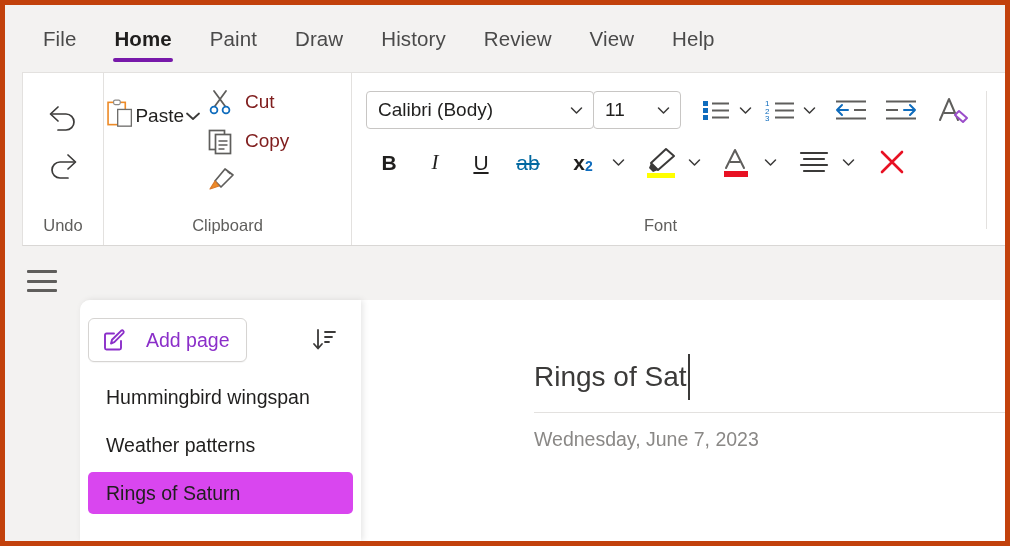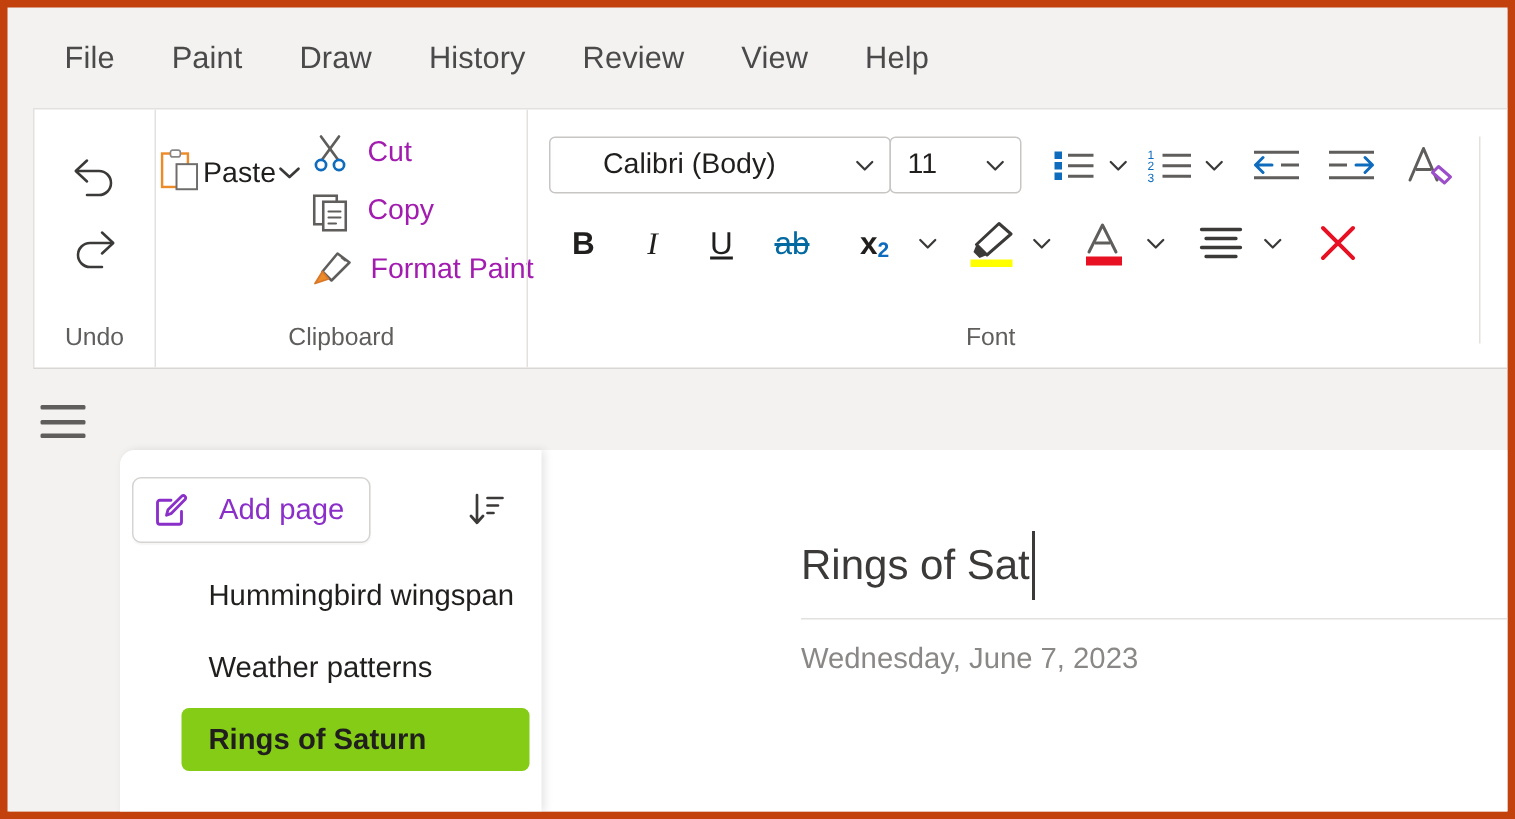--- a/index.html
+++ b/index.html
@@ -146,21 +146,21 @@
   .clip-item {
     display: flex;
     align-items: center;
     gap: 11px;
     cursor: pointer;
     padding: 1px 4px;
     border-radius: 3px;
   }
   .clip-item span.lbl {
     font-size: 19px;
-    color: #a21caf;
+    color: #7f1d1d;
     white-space: nowrap;
   }
 
   
   .g-font { width: 618px; }
   .g-font .group-body {
     flex-direction: column;
     align-items: flex-start;
     justify-content: flex-start;
     padding: 18px 0 0 14px;
@@ -184,21 +184,21 @@
     overflow: hidden;
   }
   .combo .val {
     font-size: 19px;
     color: #201f1e;
     padding-left: 11px;
     white-space: nowrap;
   }
   .combo .spacer { flex: 1; }
   .combo .cv { padding: 0 9px 0 6px; color: #3b3a39; display: flex; align-items: center;}
-  .combo-fontname { width: 228px; padding-left: 24px; }
+  .combo-fontname { width: 228px; }
   .combo-fontsize { width: 88px; margin-left: -1px;}
 
   .tool {
     display: flex;
     align-items: center;
     justify-content: center;
     cursor: pointer;
     border-radius: 3px;
     height: 38px;
     min-width: 34px;
@@ -289,36 +289,36 @@
     white-space: nowrap;
   }
   .sort-btn {
     margin-left: auto;
     margin-right: 6px;
     width: 34px; height: 34px;
     display:flex; align-items:center; justify-content:center;
     cursor: pointer;
     border-radius: 3px;
   }
-  .page-items { padding: 14px 8px 0 8px; margin-left: 33px; }
+  .page-items { padding: 14px 8px 0 8px; }
   .page-item {
     display: flex;
     align-items: center;
     height: 42px;
     padding: 0 18px;
     border-radius: 5px;
     font-size: 19.5px;
     color: #201f1e;
     cursor: pointer;
     margin-bottom: 6px;
     white-space: nowrap;
   }
   .page-item.selected {
-    background: #84cc16;
-    font-weight: bold;
+    background: #d946ef;
+    font-weight: normal;
   }
 
   
   .note {
     position: absolute;
     top: 54px;
     left: 454px;
     right: 0;
   }
   .note-title {
@@ -359,20 +359,23 @@
   }
 </style>
 </head>
 <body>
 
 <div id="app">
 
   <div class="tabbar">
     <div class="tab">
         <span>File</span>
+      </div>
+    <div class="tab active">
+        <span>Home</span>
       </div>
     <div class="tab">
         <span>Paint</span>
       </div>
     <div class="tab">
         <span>Draw</span>
       </div>
     <div class="tab">
         <span>History</span>
       </div>
@@ -442,21 +445,20 @@
             </svg>
             <span class="lbl">Copy</span>
           </div>
 
           <div class="clip-item">
             <svg width="30" height="28" viewBox="0 0 30 28">
               <path d="M19 3 L27 9 L15 21 L9 15 Z" fill="#ffffff" stroke="#5f5e5c" stroke-width="1.7" stroke-linejoin="round"></path>
               <path d="M9 15 L4 23 L13 20 Z" fill="#ed8b28" stroke="#d9782a" stroke-width="1.2" stroke-linejoin="round"></path>
               <path d="M21.5 5.5 L24.5 8" stroke="#5f5e5c" stroke-width="1.4"></path>
             </svg>
-            <span class="lbl">Format Paint</span>
           </div>
         </div>
       </div>
       <div class="group-label">Clipboard</div>
     </div>
 
     <div class="group g-font">
       <div class="group-body">
 
         <div class="fontrow">

